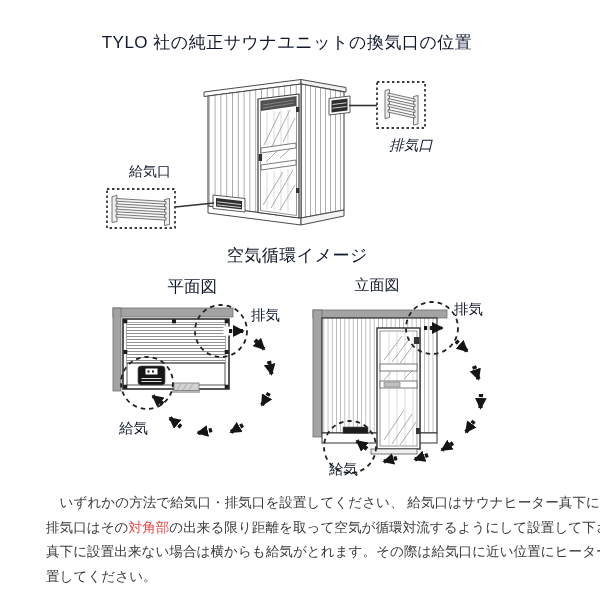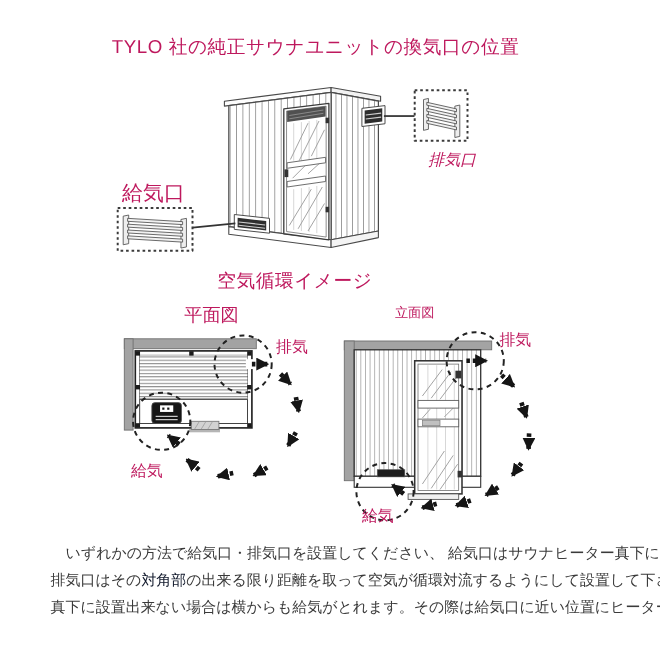--- a/index.html
+++ b/index.html
@@ -1,32 +1,32 @@
 <!DOCTYPE html>
 <html><head>
 <meta charset="utf-8">
 <style>
   html,body{margin:0;padding:0;}
   body{width:600px;height:600px;background:#ffffff;position:relative;overflow:hidden;
        font-family:"Liberation Sans","DejaVu Sans",sans-serif;color:#3a3a3a;}
   #art{position:absolute;left:0;top:0;}
-  .lbl{position:absolute;white-space:nowrap;color:#be185d;}
+  .lbl{position:absolute;white-space:nowrap;color:#0f172a;}
   .title{left:0;top:31px;width:574px;text-align:center;font-size:17px;letter-spacing:.5px;}
   .lbl-exh-port{left:381px;top:136px;width:60px;text-align:center;font-size:14.5px;font-style:italic;}
-  .lbl-sup-port{left:111px;top:163px;width:60px;text-align:left;font-size:19px;}
-  .heading2{left:168px;top:244px;width:200px;text-align:center;font-size:17px;letter-spacing:.5px;}
+  .lbl-sup-port{left:111px;top:163px;width:60px;text-align:right;font-size:14px;}
+  .heading2{left:168px;top:244px;width:200px;text-align:right;font-size:17px;letter-spacing:.5px;}
   .lbl-plan{left:117px;top:276px;width:100px;text-align:right;font-size:16.5px;}
-  .lbl-elev{left:327px;top:276px;width:100px;text-align:center;font-size:12px;}
+  .lbl-elev{left:327px;top:276px;width:100px;text-align:center;font-size:15px;}
   .lbl-p-exh{left:251px;top:306px;font-size:14.5px;}
   .lbl-p-sup{left:119px;top:419px;font-size:14.5px;}
   .lbl-e-exh{left:454px;top:300px;font-size:14.5px;}
   .lbl-e-sup{left:329px;top:460px;font-size:14.5px;}
   .notes{left:46px;top:491px;width:540px;font-size:13.6px;line-height:24.6px;color:#3a3a3a;}
   .notes div{white-space:nowrap;}
-  .red{color:#0f172a;}
+  .red{color:#ef4444;}
 </style>
 </head>
 <body>
 
 <svg id="art" width="600" height="600" viewBox="0 0 600 600">
   <defs>
     <marker id="ah" viewBox="0 0 10 10" refX="8.5" refY="5" markerWidth="2.8" markerHeight="2.8" orient="auto">
       <path d="M0,0 L10,5 L0,10 z" fill="#151515"></path>
     </marker>
     <pattern id="vp6" width="5.8" height="8" patternUnits="userSpaceOnUse">
@@ -261,13 +261,14 @@
 
 <div class="lbl lbl-p-exh">排気</div>
 <div class="lbl lbl-p-sup">給気</div>
 <div class="lbl lbl-e-exh">排気</div>
 <div class="lbl lbl-e-sup">給気</div>
 
 <div class="lbl notes">
   <div>　いずれかの方法で給気口・排気口を設置してください、 給気口はサウナヒーター真下に設置して</div>
   <div><span>排気口はその</span><span class="red">対角部</span><span>の出来る限り距離を取って空気が循環対流するようにして設置して下さい。</span></div>
   <div>真下に設置出来ない場合は横からも給気がとれます。その際は給気口に近い位置にヒーターを設</div>
+  <div>置してください。</div>
 </div>
 
 </body></html>

